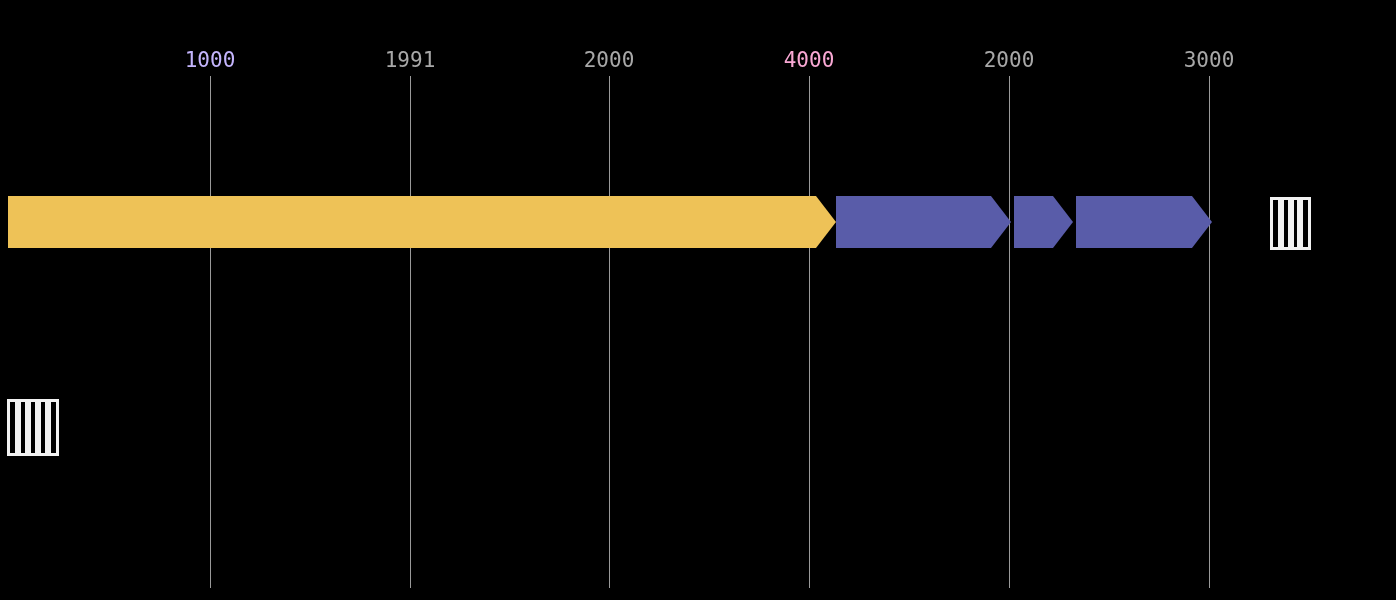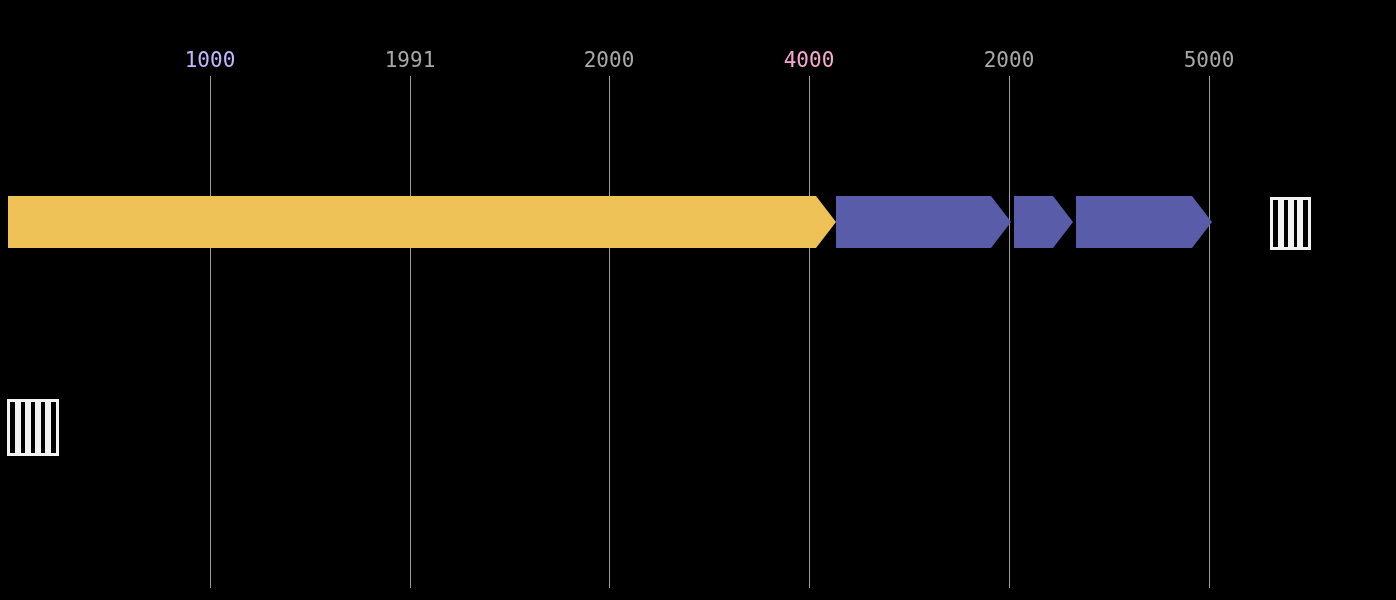--- a/index.html
+++ b/index.html
@@ -80,21 +80,21 @@
       <div class="gridline" style="left: 809px; background: rgb(154, 154, 154);"></div>
       <div class="gridline" style="left: 1009px; background: rgb(154, 154, 154);"></div>
       <div class="gridline" style="left: 1209px; background: rgb(154, 154, 154);"></div>
     </div>
   <div id="ticklabels-layer">
       <div class="tick-label" style="left: 210px; color: #c4b5fd;">1000</div>
       <div class="tick-label" style="left: 410px; color: rgb(168, 168, 168);">1991</div>
       <div class="tick-label" style="left: 609px; color: rgb(168, 168, 168);">2000</div>
       <div class="tick-label" style="left: 809px; color: #f9a8d4;">4000</div>
       <div class="tick-label" style="left: 1009px; color: rgb(168, 168, 168);">2000</div>
-      <div class="tick-label" style="left: 1209px; color: rgb(168, 168, 168);">5000</div>
+      <div class="tick-label" style="left: 1209px; color: rgb(168, 168, 168);">3000</div>
     </div>
 
   <div id="features-layer">
       <div class="feature" title="feature-1" style="left: 8px; width: 828px;">
         <svg class="shape" viewBox="0 0 828 52" preserveAspectRatio="none" width="828" height="52">
           <polygon points="0,0 808,0 828,26 808,52 0,52" fill="#eec257"></polygon>
         </svg>
       </div>
       <div class="feature" title="feature-2" style="left: 836px; width: 175px;">
         <svg class="shape" viewBox="0 0 175 52" preserveAspectRatio="none" width="175" height="52">

